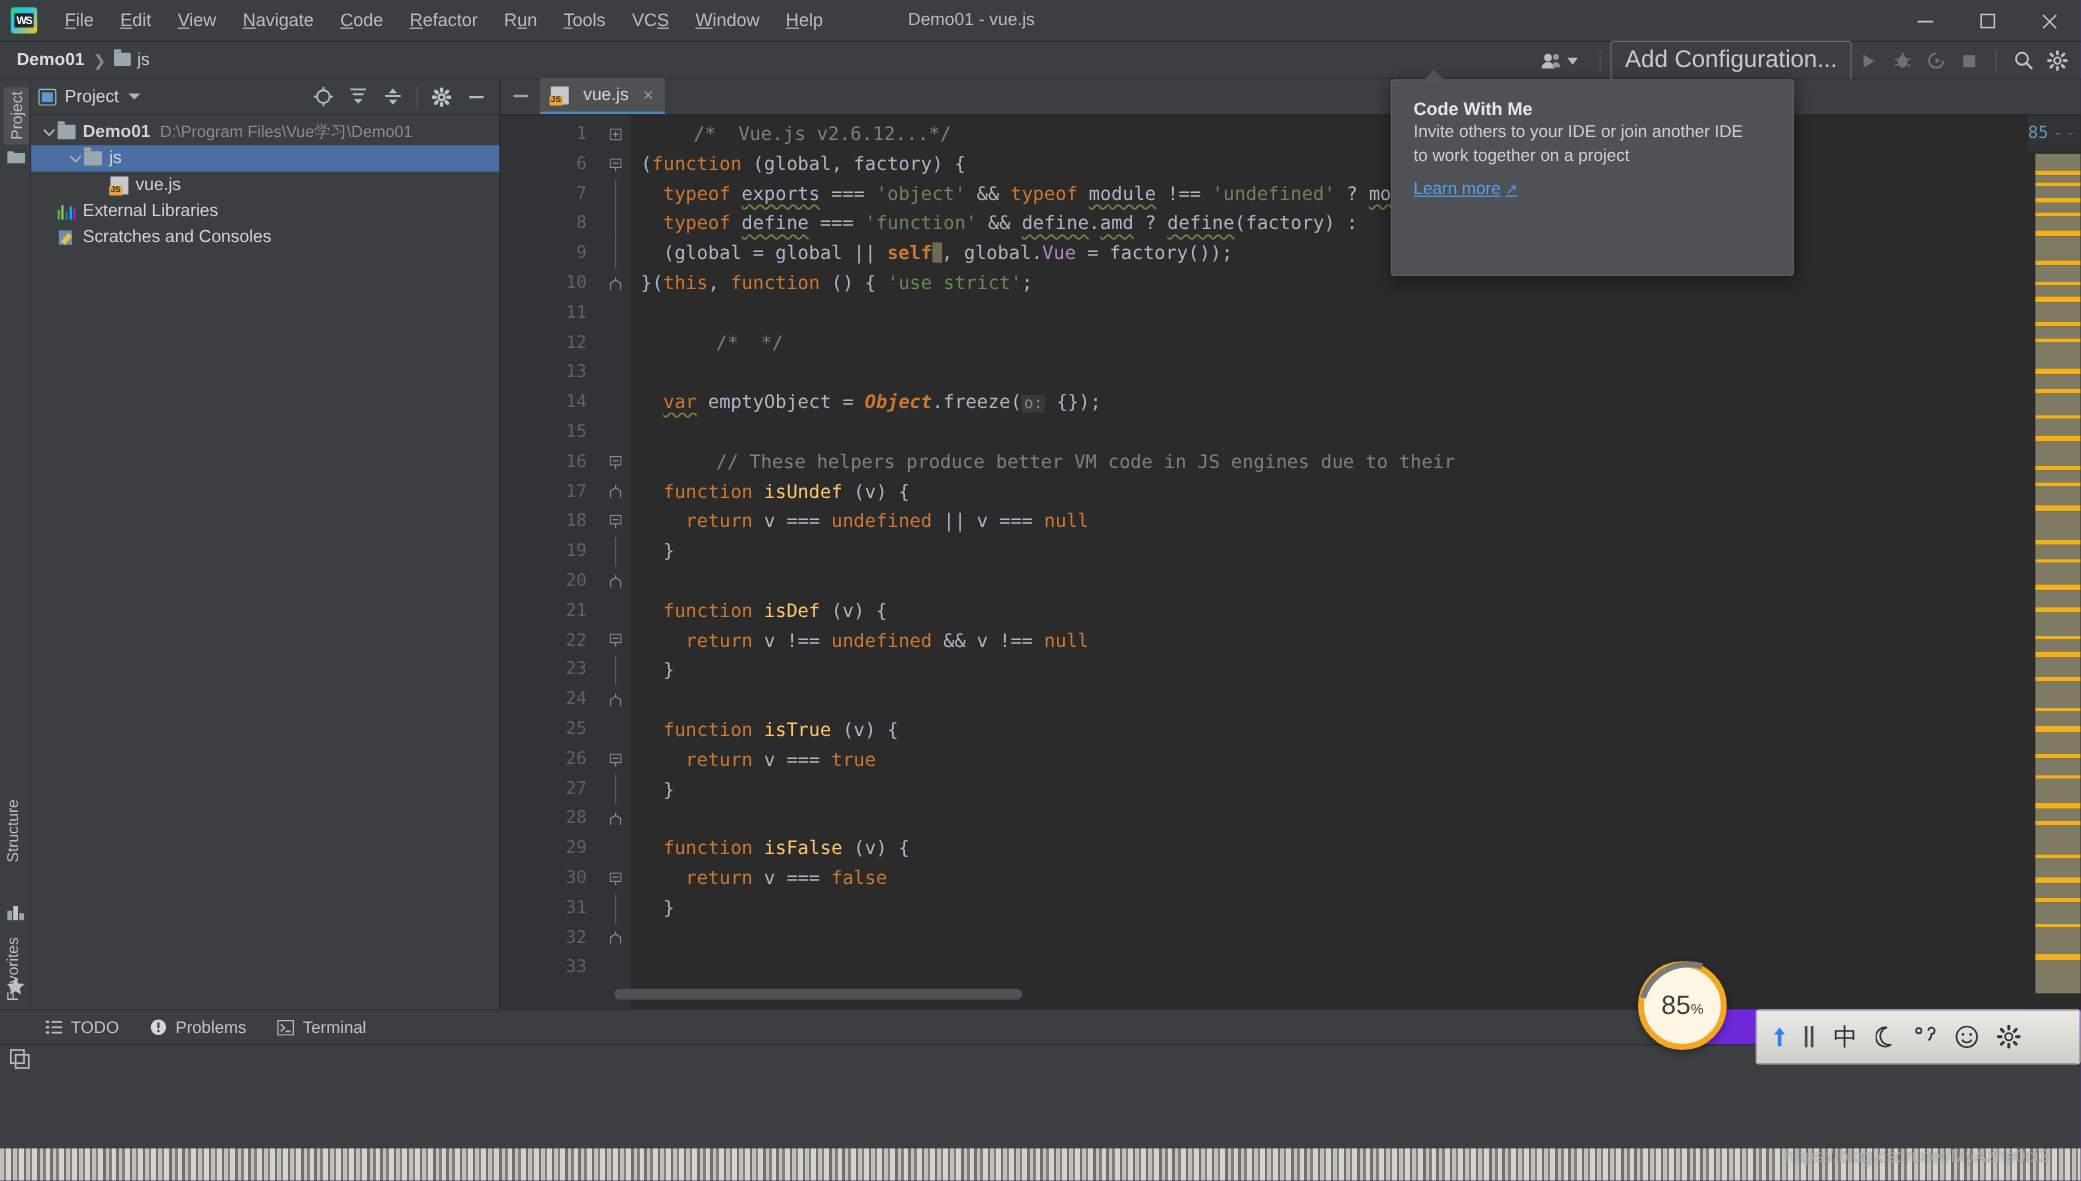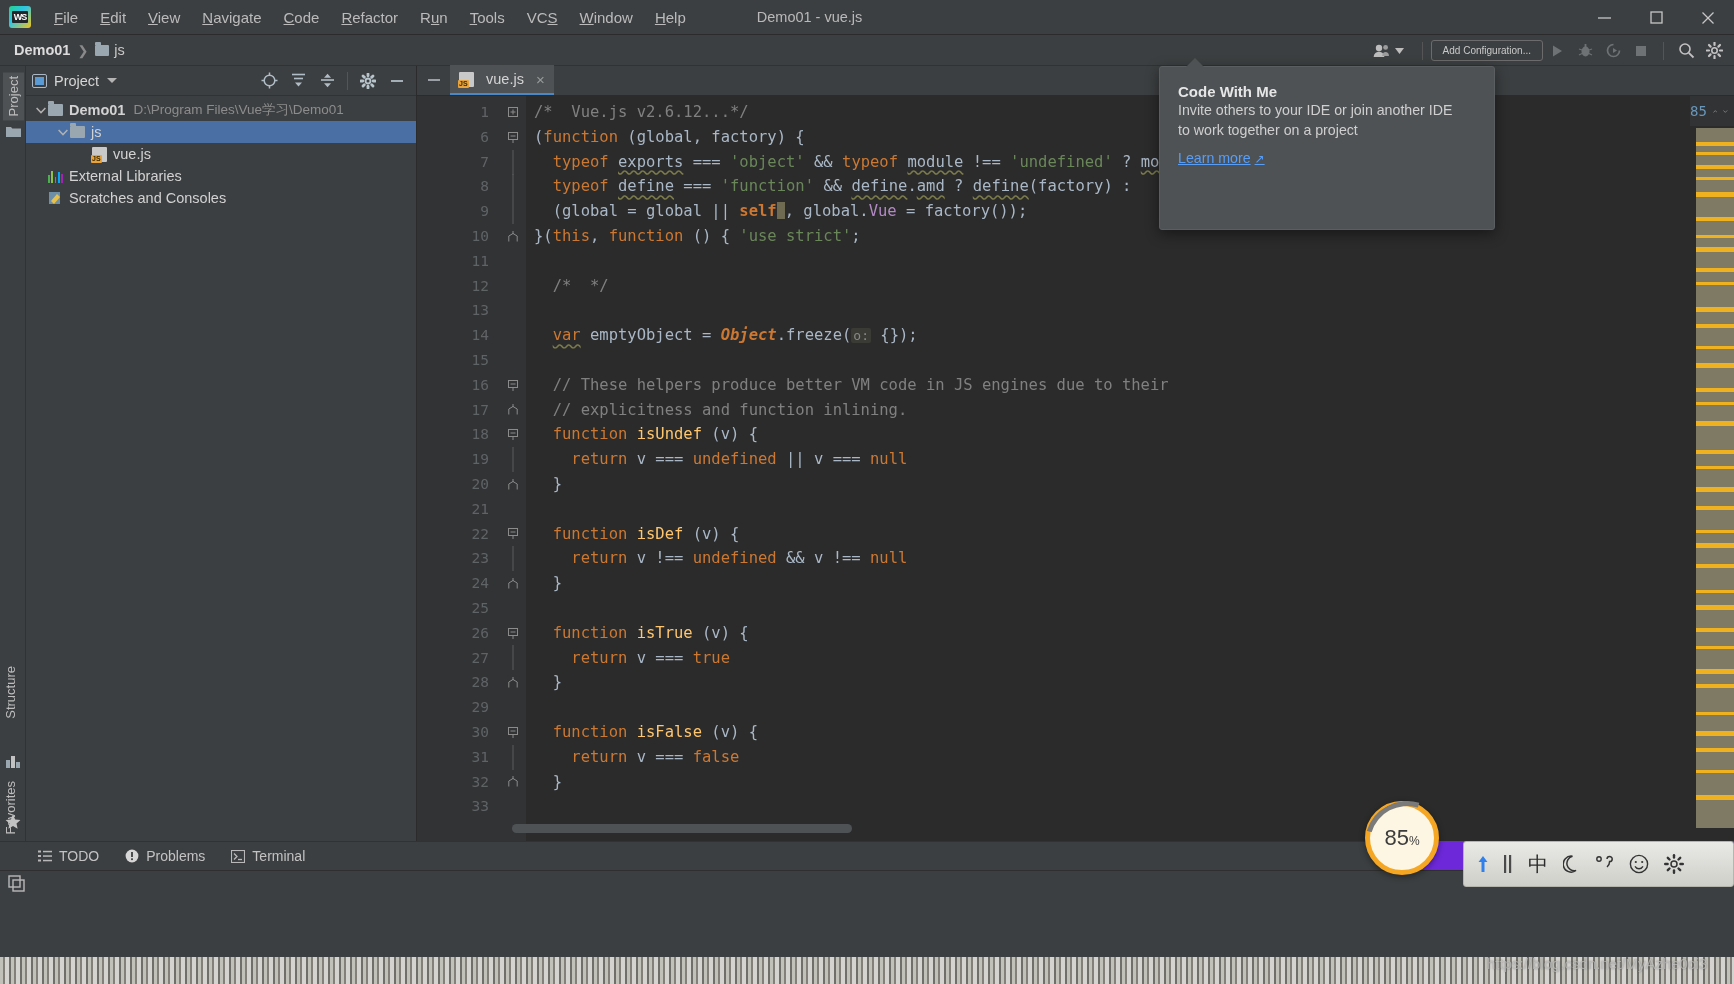--- a/index.html
+++ b/index.html
@@ -62,21 +62,21 @@
     background:#9aa7b0; border-radius:1px 1px 0 0;
   }
   .navbar-right { position: absolute; right: 6px; top: 0; height: 31px; display: flex; align-items: center; }
   .cwm-btn {
     display: flex; align-items: center; gap: 3px; padding: 3px 6px; margin-right: 4px;
     cursor: pointer;
   }
   .sep-v { width: 1px; height: 18px; background: #555; margin: 0 8px; }
   .addconf {
     border: 1px solid #6b6b6b; border-radius: 3px; color: #c9c9c9;
-    font-size: 10px; padding: 4px 11px; background: transparent; white-space: nowrap;
+    font-size: 20px; padding: 4px 11px; background: transparent; white-space: nowrap;
   }
   .tool-ico { width: 28px; height: 24px; display:flex; align-items:center; justify-content:center; }
 
   
   .toolstrip {
     position: absolute; left: 0; top: 66px; width: 26px; height: 775px;
     background: #3c3f41; border-right: 1px solid #323232;
   }
   .vtab {
     writing-mode: vertical-rl; transform: rotate(180deg);
@@ -167,21 +167,21 @@
     width: 26px; background: #313335; flex: 0 0 26px; padding-top: 4px; position: relative;
   }
   .fold { height: 24.8px; display:flex; align-items:center; justify-content:center; }
   .code {
     flex: 1 1 auto; position: relative; padding-top: 4px; overflow: hidden;
     font-family: "DejaVu Sans Mono", monospace; font-size: 15.5px;
   }
   .cline { height: 24.8px; line-height: 24.8px; white-space: pre; padding-left: 8px; }
   .k  { color: #cc7832; }            
   .s  { color: #6a8759; }            
-  .c  { color: #808080; }            
+  .c  { color: #808080; margin-left: 44px; }            
   .n  { color: #a9b7c6; }            
   .f  { color: #ffc66d; }
   .cls{ color: #cc7832; font-style: italic; font-weight:bold; }            
   .kw { color: #cc7832; font-weight: bold; }
   .vue{ color: #b389c5; }
   .wavy { text-decoration: underline; text-decoration-style: wavy; text-decoration-color: #7a7a4a; text-underline-offset: 3px; }
   .hint { background:#3b3b36; color:#888; font-style:normal; font-size:13px; padding:0 2px; border-radius:2px; }
   .caretblk { display:inline-block; width:8px; height:17px; background:#6e6b52; vertical-align:-3px; }
 
   
@@ -694,21 +694,20 @@
           <div class="cline">  <span class="k">typeof</span> <span class="n wavy">exports</span> <span class="n">===</span> <span class="s">'object'</span> <span class="n">&amp;&amp;</span> <span class="k">typeof</span> <span class="n wavy">module</span> <span class="n">!==</span> <span class="s">'undefined'</span> <span class="n">?</span> <span class="n wavy">module</span></div>
           <div class="cline">  <span class="k">typeof</span> <span class="n wavy">define</span> <span class="n">===</span> <span class="s">'function'</span> <span class="n">&amp;&amp;</span> <span class="n wavy">define</span><span class="n">.</span><span class="n wavy">amd</span> <span class="n">?</span> <span class="n wavy">define</span><span class="n">(factory) :</span></div>
           <div class="cline">  <span class="n">(global = global || </span><span class="kw">self</span><span class="caretblk"></span><span class="n">, global.</span><span class="vue">Vue</span><span class="n"> = factory());</span></div>
           <div class="cline"><span class="n">}(</span><span class="k">this</span><span class="n">, </span><span class="k">function</span> <span class="n">() { </span><span class="s">'use strict'</span><span class="n">;</span></div>
           <div class="cline">&nbsp;</div>
           <div class="cline">  <span class="c">/*  */</span></div>
           <div class="cline">&nbsp;</div>
           <div class="cline">  <span class="k wavy">var</span> <span class="n">emptyObject = </span><span class="cls">Object</span><span class="n">.freeze(</span><span class="hint">o:</span><span class="n"> {});</span></div>
           <div class="cline">&nbsp;</div>
           <div class="cline">  <span class="c">// These helpers produce better VM code in JS engines due to their</span></div>
-          <div class="cline">  <span class="c">// explicitness and function inlining.</span></div>
           <div class="cline">  <span class="k">function</span> <span class="f">isUndef</span> <span class="n">(v) {</span></div>
           <div class="cline">    <span class="k">return</span> <span class="n">v === </span><span class="k">undefined</span><span class="n"> || v === </span><span class="k">null</span></div>
           <div class="cline">  <span class="n">}</span></div>
           <div class="cline">&nbsp;</div>
           <div class="cline">  <span class="k">function</span> <span class="f">isDef</span> <span class="n">(v) {</span></div>
           <div class="cline">    <span class="k">return</span> <span class="n">v !== </span><span class="k">undefined</span><span class="n"> &amp;&amp; v !== </span><span class="k">null</span></div>
           <div class="cline">  <span class="n">}</span></div>
           <div class="cline">&nbsp;</div>
           <div class="cline">  <span class="k">function</span> <span class="f">isTrue</span> <span class="n">(v) {</span></div>
           <div class="cline">    <span class="k">return</span> <span class="n">v === </span><span class="k">true</span></div>

